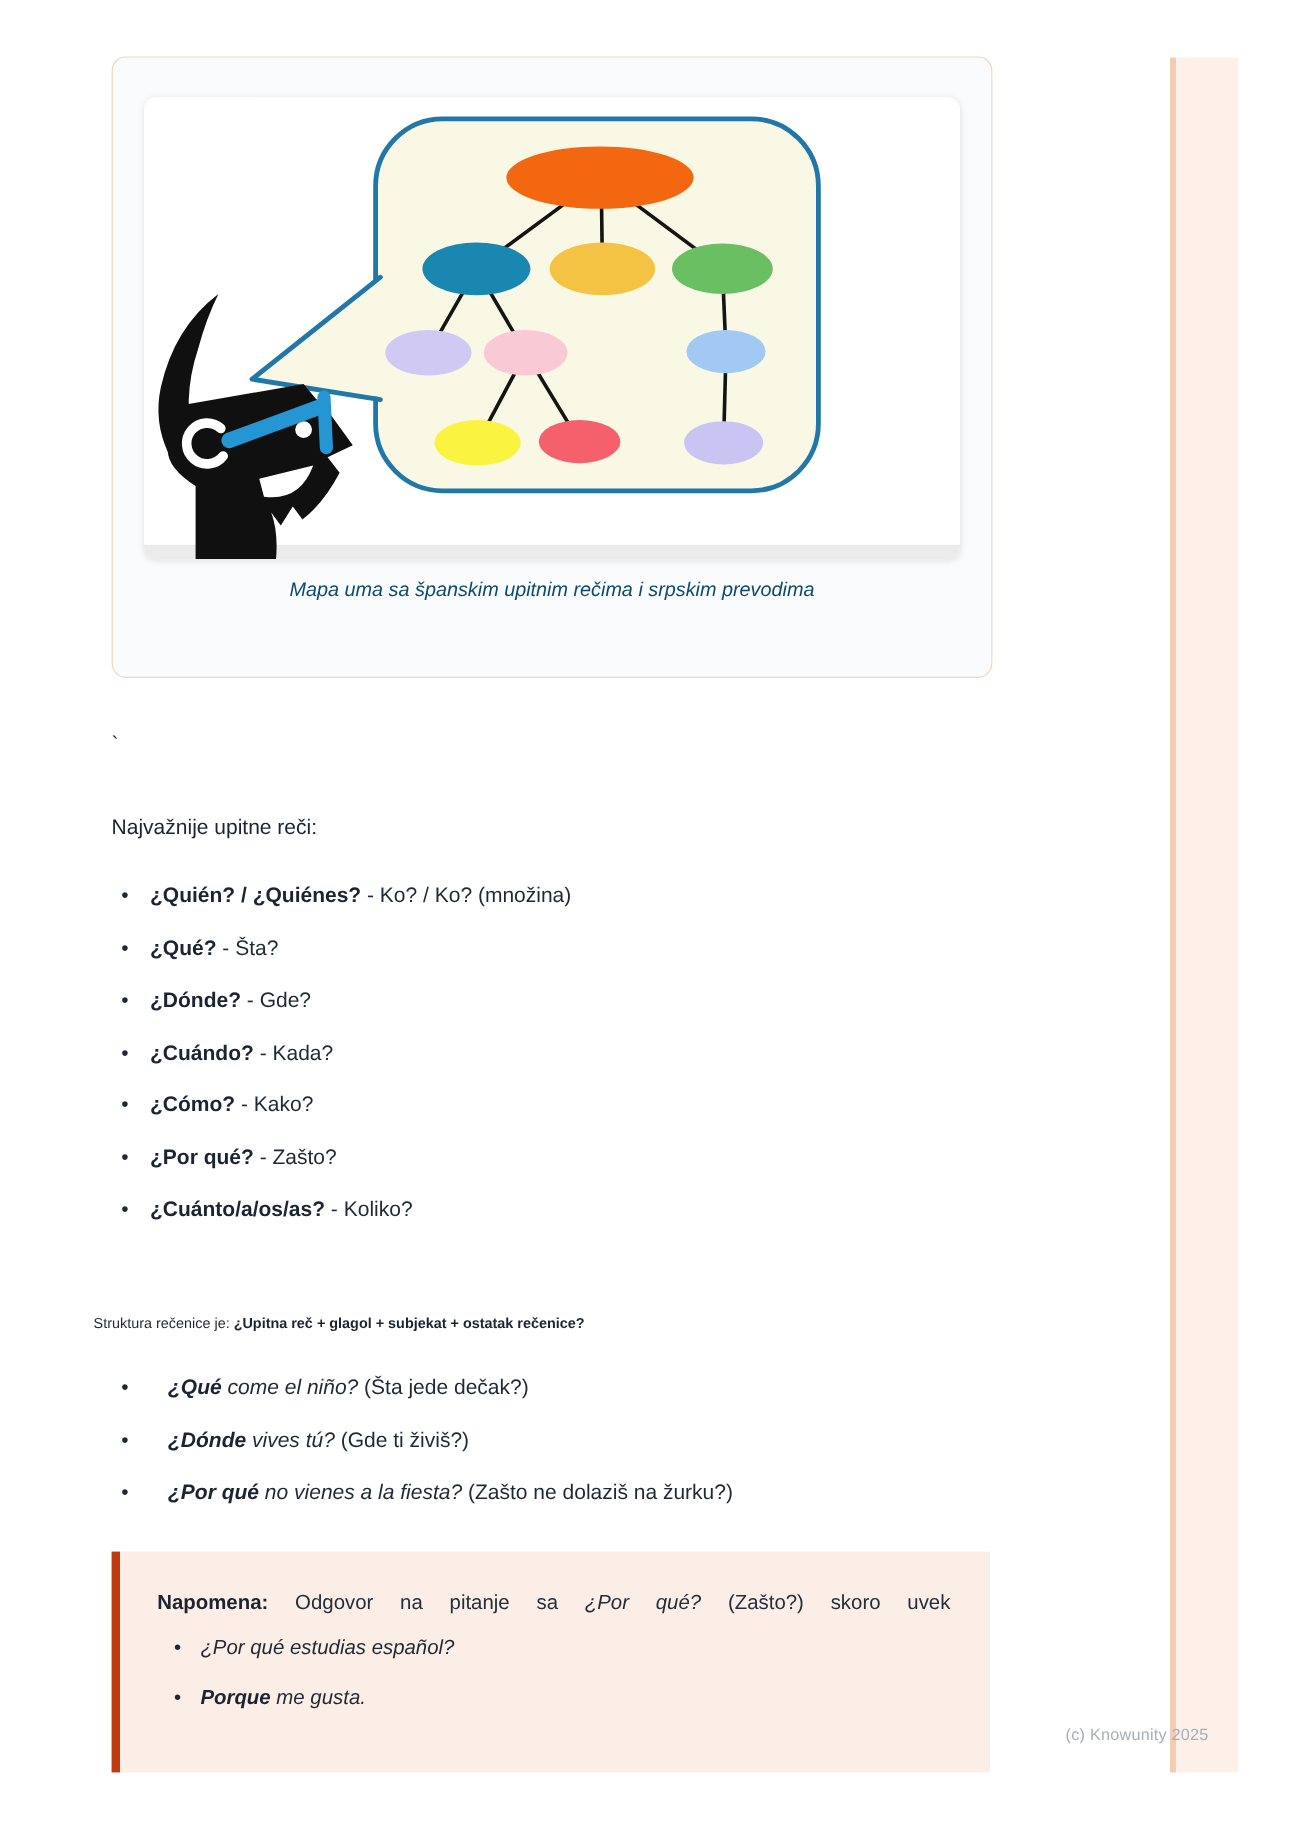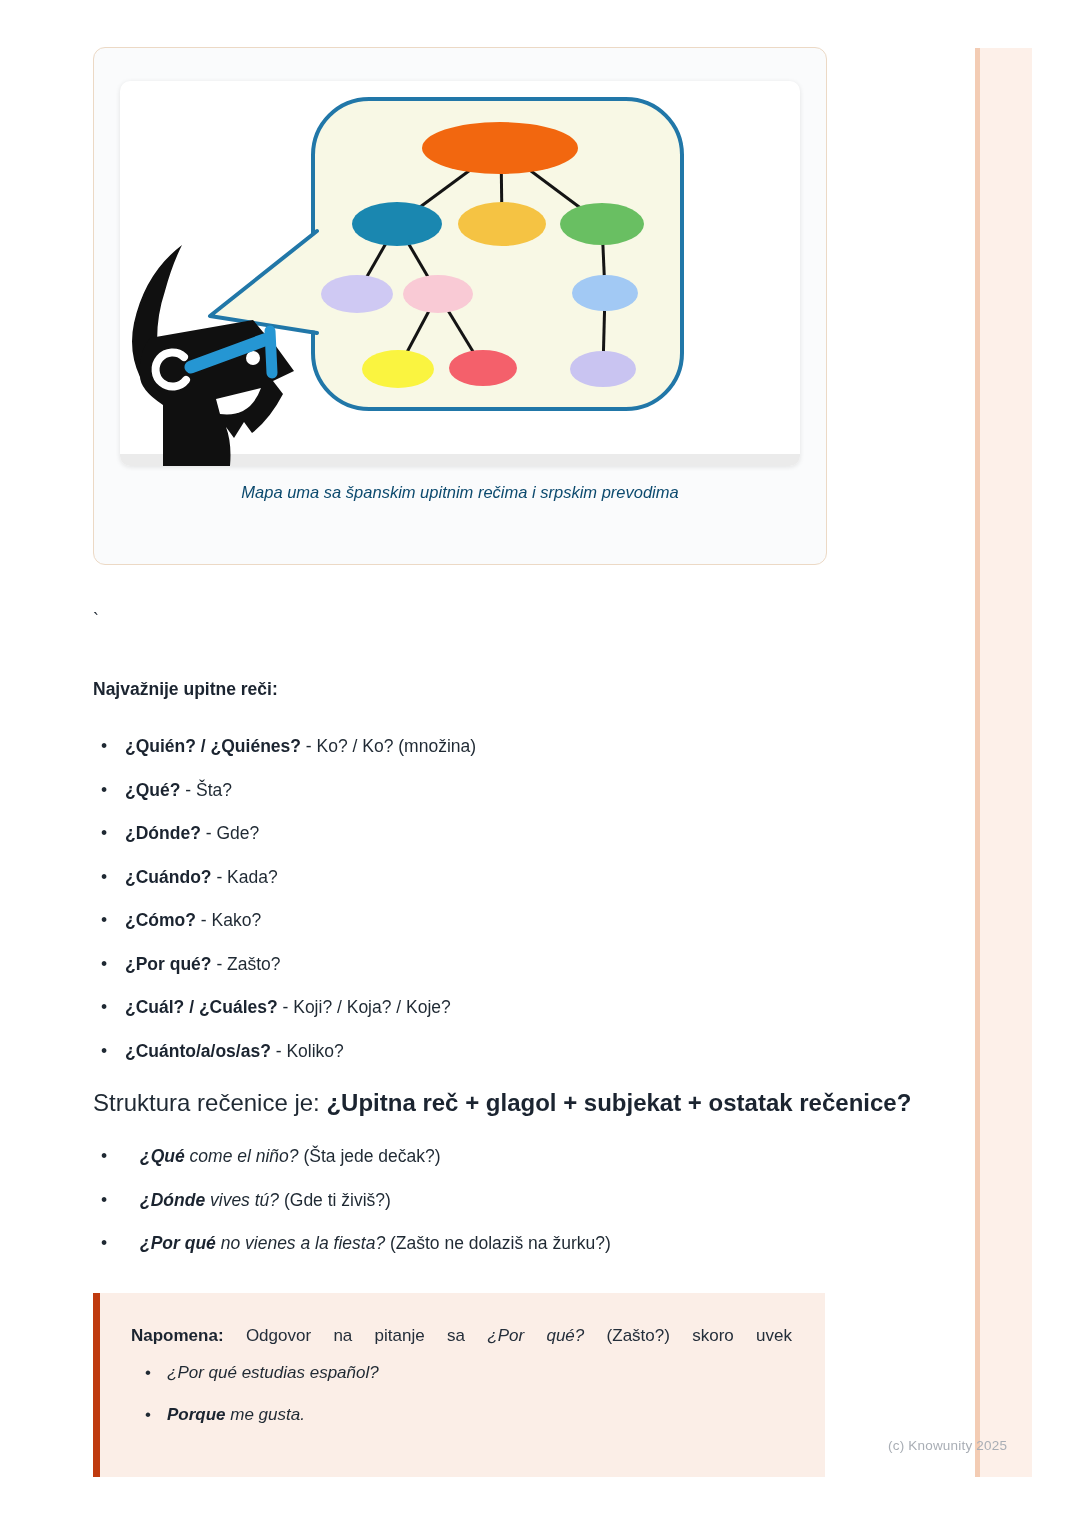--- a/index.html
+++ b/index.html
@@ -33,38 +33,38 @@
   }
   .img-box svg { display:block; }
   .caption {
     margin-top:17px; font-style:italic; font-size:16.5px; color:#0c4a6e;
   }
 
   .stray { position:absolute; left:93px; top:610px; font-size:17.5px; color:#1f2933; }
 
   .heading {
     position:absolute; left:93px; top:679px;
-    font-size:17.5px; font-weight:bold; color:#1b2430;
+    font-size:17.5px; font-weight:normal; color:#1b2430;
   }
 
   ul.blist { list-style:none; position:absolute; left:93px; width:734px; }
   ul.blist li {
     position:relative; padding-left:32px; line-height:26px;
     font-size:17.5px; margin-bottom:17.5px;
   }
   ul.blist li::before {
     content:"•"; position:absolute; left:8px; top:0; font-size:17.5px; color:#1f2933;
   }
   .qlist { top:733px; }
   .examples { top:1143px; }
   .examples em { font-style:italic;margin-left:15px; }
 
   .structure {
-    position:absolute; left:93px; top:1090px;
-    font-size:24px; line-height:26px; white-space:nowrap;
+    position:absolute; left:78px; top:1090px;
+    font-size:12px; line-height:26px; white-space:nowrap;
   }
 
   
   .note {
     position:absolute; left:93px; top:1293px; width:732px; height:184px;
     background:#fbeee7; border-left:7px solid #bf3a0e;
     padding:25px 33px 0 31px;
   }
   .note-text { font-size:17px; line-height:36px; color:#242e3a; }
   .nline { display:block; }
@@ -138,21 +138,20 @@
 
   <p class="heading">Najvažnije upitne reči:</p>
 
   <ul class="blist qlist">
     <li><strong>¿Quién? / ¿Quiénes?</strong><span> - Ko? / Ko? (množina)</span></li>
     <li><strong>¿Qué?</strong><span> - Šta?</span></li>
     <li><strong>¿Dónde?</strong><span> - Gde?</span></li>
     <li><strong>¿Cuándo?</strong><span> - Kada?</span></li>
     <li><strong>¿Cómo?</strong><span> - Kako?</span></li>
     <li><strong>¿Por qué?</strong><span> - Zašto?</span></li>
-    <li><strong>¿Cuál? / ¿Cuáles?</strong><span> - Koji? / Koja? / Koje?</span></li>
     <li><strong>¿Cuánto/a/os/as?</strong><span> - Koliko?</span></li>
   </ul>
 
   <p class="structure"><span>Struktura rečenice je: </span><strong>¿Upitna reč + glagol + subjekat + ostatak rečenice?</strong></p>
 
   <ul class="blist examples">
     <li><em><strong>¿Qué</strong><span> come el niño?</span></em><span> (Šta jede dečak?)</span></li>
     <li><em><strong>¿Dónde</strong><span> vives tú?</span></em><span> (Gde ti živiš?)</span></li>
     <li><em><strong>¿Por qué</strong><span> no vienes a la fiesta?</span></em><span> (Zašto ne dolaziš na žurku?)</span></li>
   </ul>

